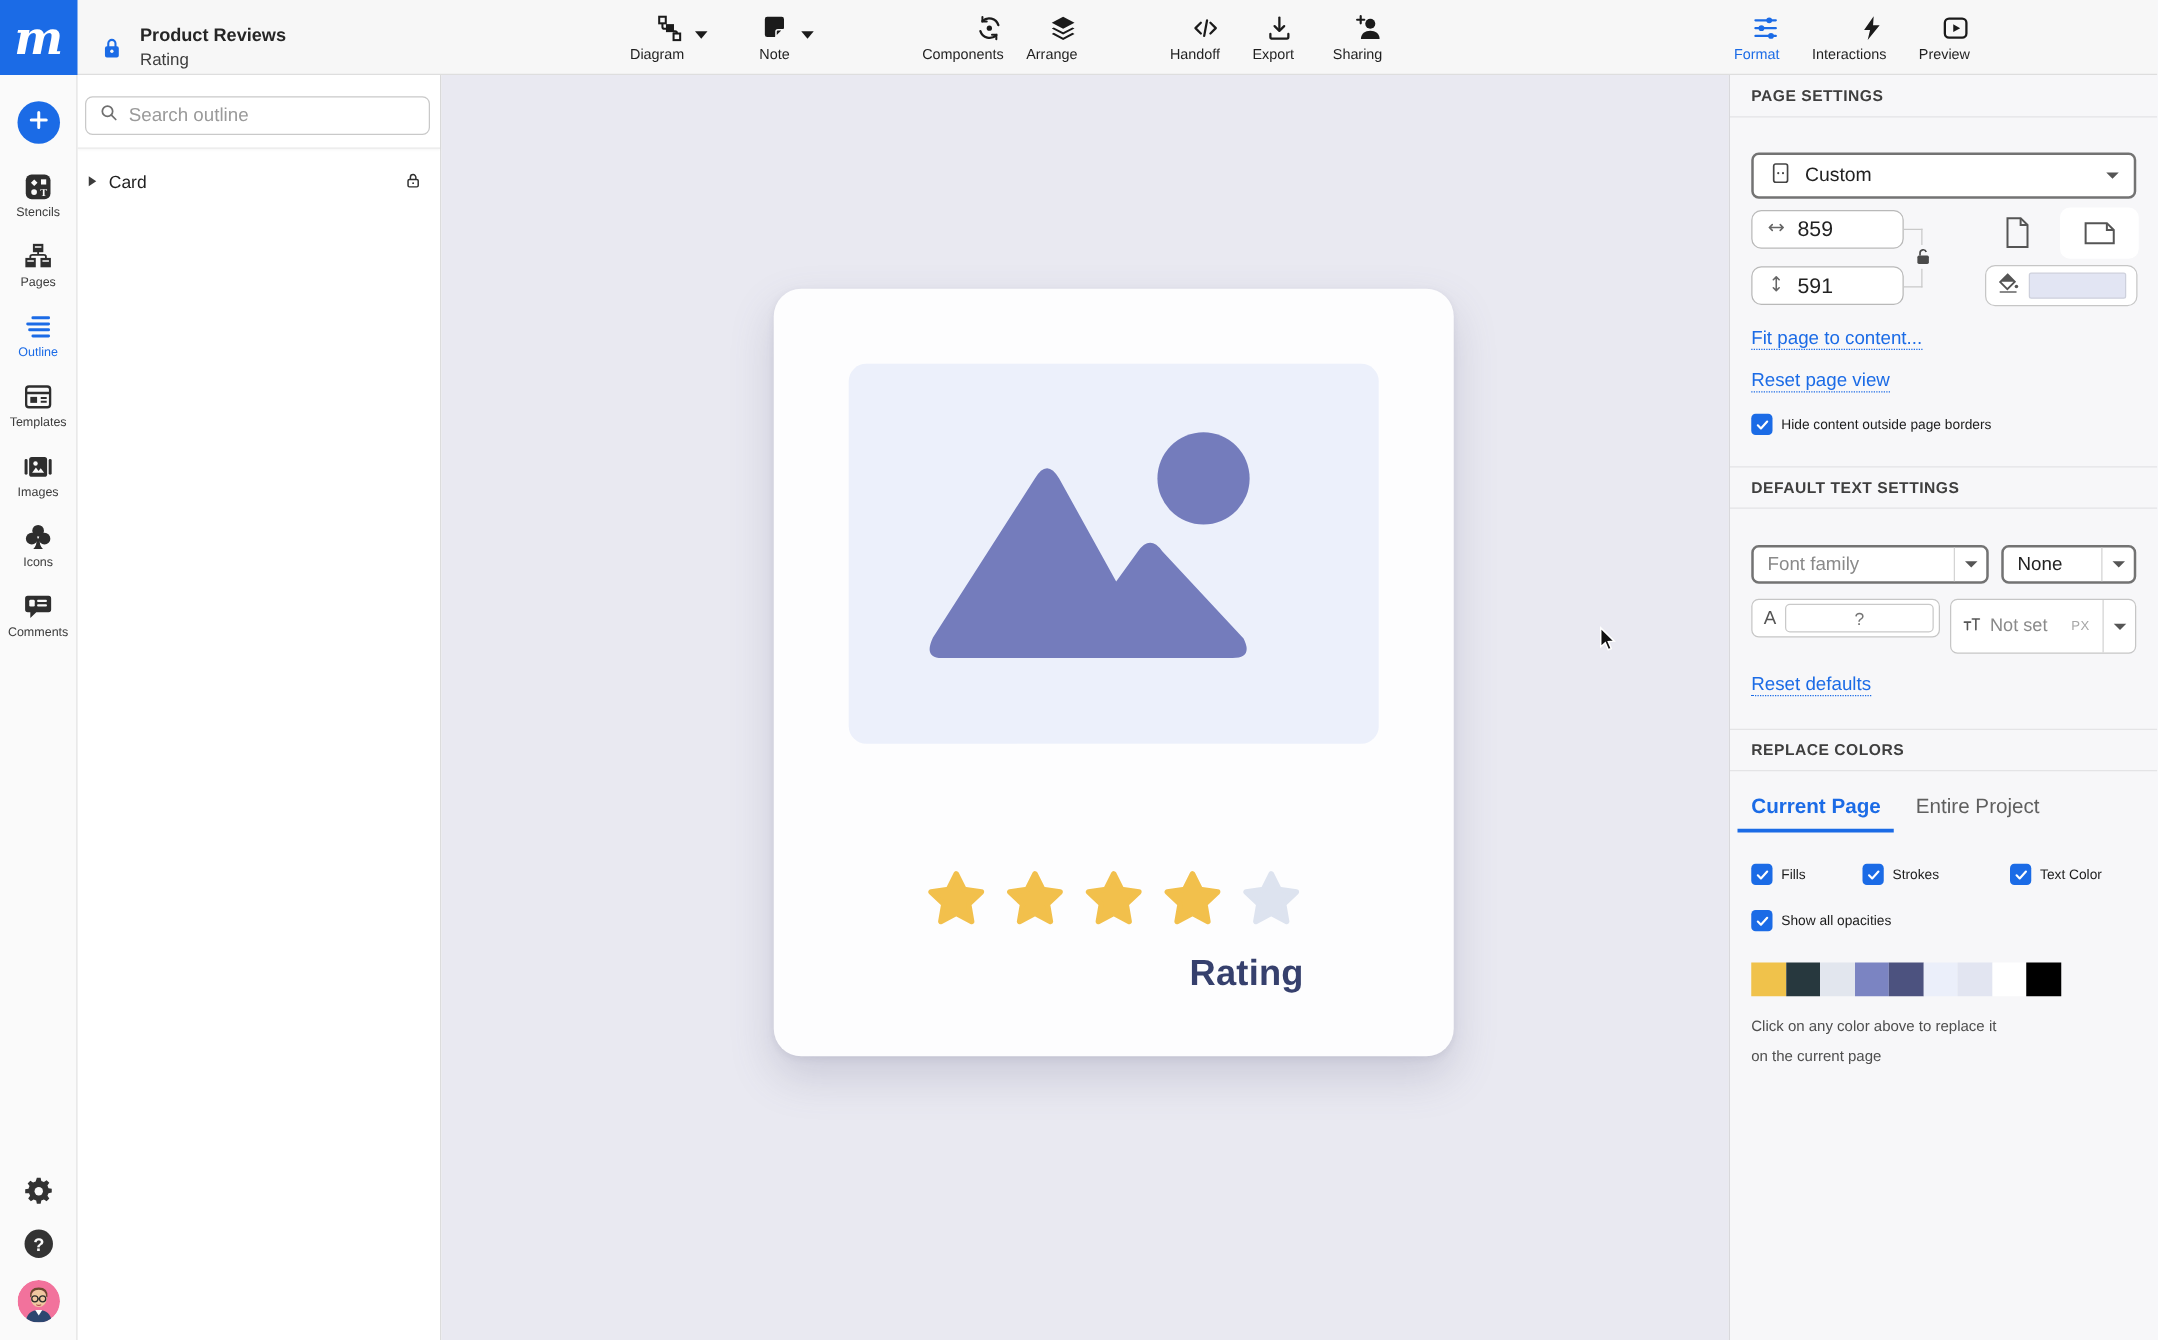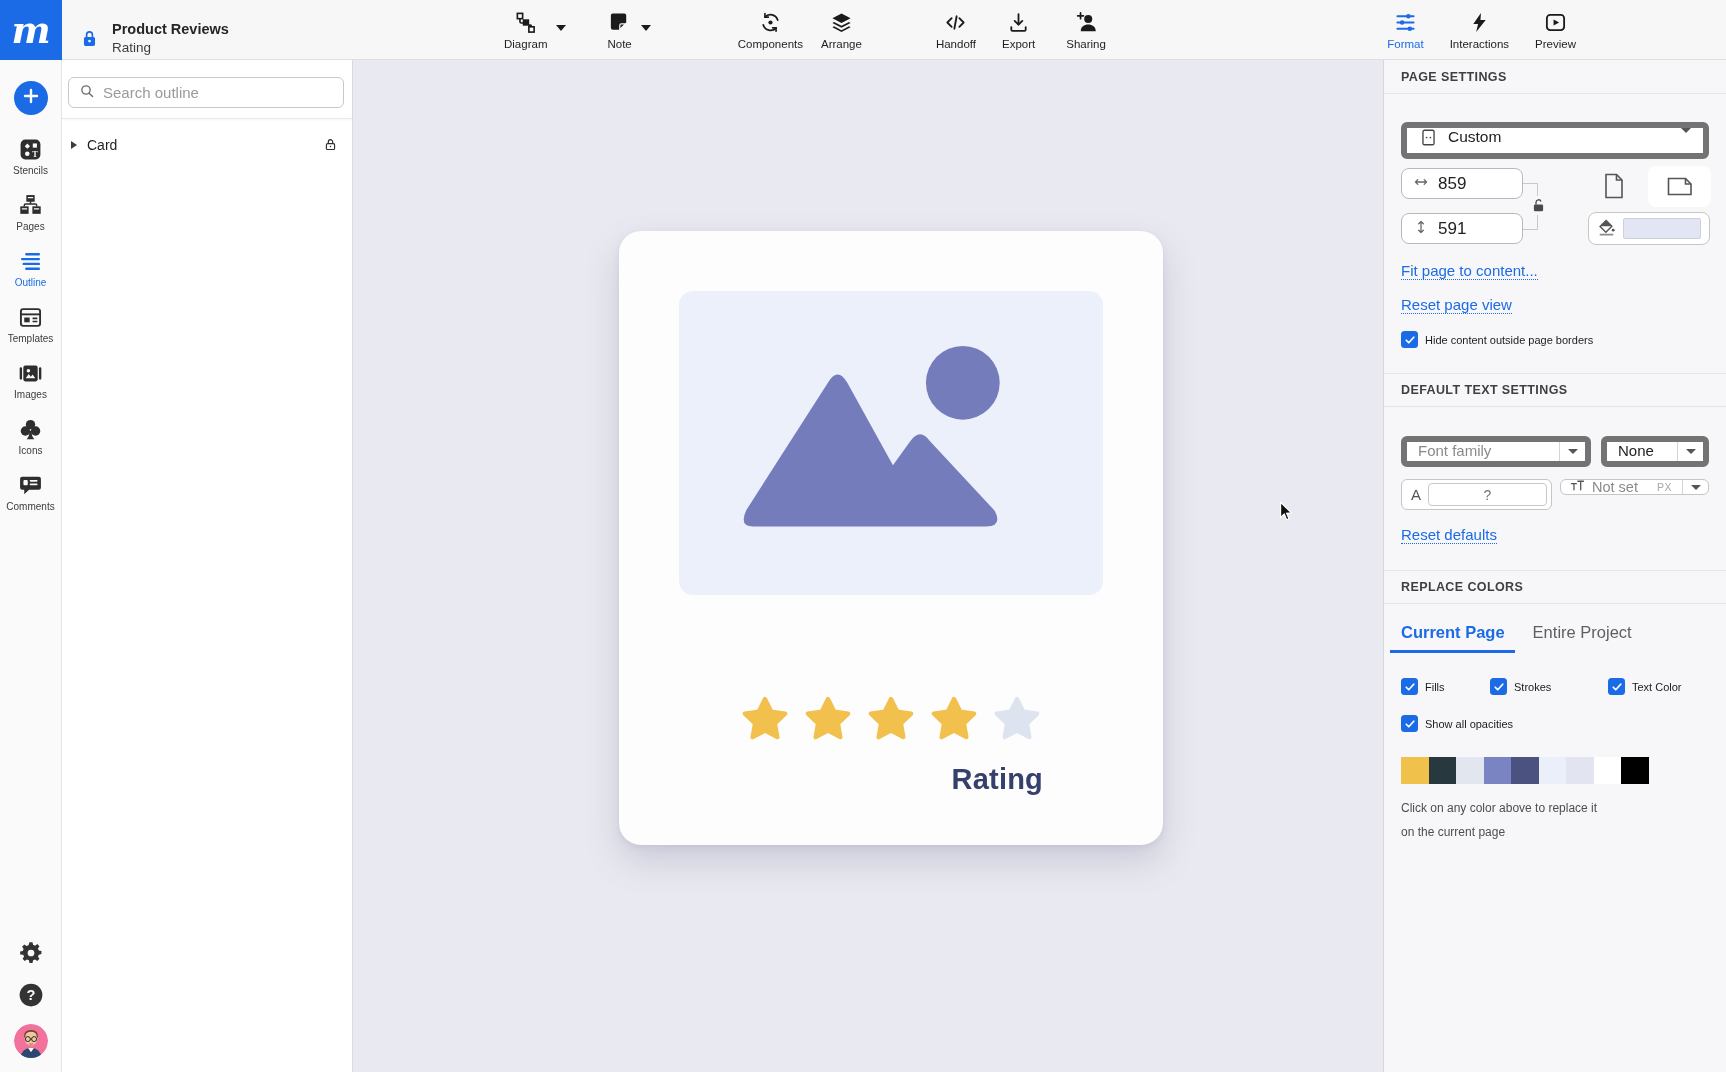--- a/index.html
+++ b/index.html
@@ -9,21 +9,21 @@
 
   
   .topbar { position:absolute; left:0; top:0; right:0; height:60px; background:#F7F7F7; border-bottom:1px solid #DEDEDE; z-index:30; }
   .logo { position:absolute; left:0; top:0; width:62px; height:60px; background:var(--accent); color:#fff; display:flex; align-items:center; justify-content:center; font-family:"DejaVu Serif", serif; font-style:italic; font-weight:bold; font-size:37px; line-height:1; }
   .proj { position:absolute; left:80px; top:0; height:76px; display:flex; align-items:center; gap:13px; }
   .proj .icon-lock svg { width:19px; height:21px; display:block; }
   .proj-text { display:flex; flex-direction:column; gap:3px; }
   .proj-title { font-size:14.5px; font-weight:700; color:#262626; }
   .proj-page { font-size:13.5px; color:#3d3d3d; }
   .tools { position:absolute; left:504px; top:0; height:60px; display:flex; align-items:center; }
-  .tool { position:relative; display:flex; flex-direction:column; align-items:center; gap:4px; cursor:pointer; }
+  .tool { position:relative; display:flex; flex-direction:column; align-items:flex-end; gap:4px; cursor:pointer; }
   .tool svg { width:23px; height:23px; display:block; }
   .tool-label { font-size:11.5px; color:#1f1f1f; white-space:nowrap; }
   .caret { width:0; height:0; border-left:5px solid transparent; border-right:5px solid transparent; border-top:6.5px solid #1b1b1b; position:absolute; right:-19px; top:14px; }
   .right-tools { position:absolute; right:150px; top:0; height:60px; display:flex; align-items:center; gap:26px; }
   .right-tools .tool-label { color:#1f1f1f; }
   .tool.active .tool-label { color:var(--accent); }
 
   
   .rail { position:absolute; left:0; top:60px; bottom:0; width:62px; background:#FAFAFA; border-right:1px solid #E4E4E4; display:flex; flex-direction:column; align-items:center; z-index:20; }
   .rail-add { width:34px; height:34px; border-radius:50%; background:var(--accent); color:#fff; display:flex; align-items:center; justify-content:center; margin:21px 0 22px; cursor:pointer; }
@@ -60,21 +60,21 @@
   .star.filled path { fill:var(--star-gold); stroke:var(--star-gold); }
   .star.empty path { fill:var(--star-empty); stroke:var(--star-empty); }
   .rating-label { position:absolute; right:120px; top:532px; font-size:29px; font-weight:700; color:var(--rating-text); letter-spacing:.2px; }
   .cursor { position:absolute; left:923px; top:440px; width:22px; height:22px; z-index:50; pointer-events:none; }
 
   
   .fpanel { position:absolute; right:0; top:60px; bottom:0; width:343px; background:#F7F7F9; border-left:1px solid #D8D8DC; font-size:15px; z-index:10; }
   .fsection-header { height:34px; display:flex; align-items:center; padding:0 17px; font-size:12.5px; font-weight:700; letter-spacing:.4px; color:#3F3F3F; border-bottom:1px solid #E4E4E6; }
   .fsection-header.bordered-top { border-top:1px solid #E4E4E6; }
   .fbody { padding:0 17px; }
-  .select { background:#fff; border:6px solid #737373; border-radius:6px; display:flex; align-items:flex-start; cursor:pointer; }
+  .select { background:#fff; border:2px solid #737373; border-radius:6px; display:flex; align-items:center; cursor:pointer; }
   .sel-arrow { width:0; height:0; border-left:5px solid transparent; border-right:5px solid transparent; border-top:5.5px solid #555; flex:none; }
   .size-select { height:37px; margin-top:28px; padding:0 12px; gap:10px; }
   .size-select svg { width:19px; height:19px; flex:none; }
   .size-select .sel-text { flex:1; font-size:15.5px; color:#222; }
   .dim-zone { position:relative; height:77px; margin-top:9px; }
   .dim-input { position:absolute; left:0; width:122px; height:31px; background:#fff; border:1px solid #B9B9B9; border-radius:8px; display:flex; align-items:center; gap:9px; padding:0 11px; }
   .dim-input svg { width:16px; height:16px; flex:none; }
   .dim-input input { width:60px; border:none; outline:none; font-size:17px; color:#222; font-family:"Liberation Sans",sans-serif; background:transparent; }
   .dim-bracket { position:absolute; left:122px; top:15px; width:15px; height:47px; border-top:1.5px solid #C9C9C9; border-right:1.5px solid #C9C9C9; border-bottom:1.5px solid #C9C9C9; }
   .dim-lock { position:absolute; left:128px; top:28px; width:19px; height:19px; background:#F7F7F9; display:flex; align-items:center; justify-content:center; cursor:pointer; }
@@ -96,21 +96,21 @@
   .txt-row1 { display:flex; gap:10px; margin-top:29px; }
   .ff-select { flex:1; height:31px; padding:0 0 0 11px; }
   .ff-select .sel-text { flex:1; color:#8a8a8a; font-size:15px; }
   .sel-arrow-box { width:26px; align-self:stretch; border-left:1px solid #D4D4D4; display:flex; align-items:center; justify-content:center; flex:none; }
   .none-select { width:108px; height:31px; padding:0 0 0 11px; }
   .none-select .sel-text { flex:1; color:#222; font-size:15px; }
   .txt-row2 { display:flex; gap:8px; margin-top:12px; }
   .fsize-box { width:151px; height:31px; background:#fff; border:1px solid #C6C6C6; border-radius:6px; display:flex; align-items:center; padding:0 4px 0 9px; gap:7px; }
   .fsize-box .a-label { font-size:15px; color:#555; }
   .fsize-box input { flex:1; min-width:0; height:23px; border:1px solid #C9C9C9; border-radius:4px; text-align:center; font-size:14px; color:#777; outline:none; font-family:"Liberation Sans",sans-serif; }
-  .lh-box { flex:1; height:16px; background:#fff; border:1px solid #C6C6C6; border-radius:6px; display:flex; align-items:center; gap:6px; padding-left:8px; }
+  .lh-box { flex:1; height:44px; background:#fff; border:1px solid #C6C6C6; border-radius:6px; display:flex; align-items:center; gap:6px; padding-left:8px; }
   .lh-box svg { width:17px; height:17px; flex:none; }
   .lh-text { flex:1; font-size:14.5px; color:#8a8a8a; white-space:nowrap; }
   .px { font-size:10.5px; color:#A7A7A7; letter-spacing:.5px; margin-right:4px; }
   .gap-before-rc { height:26px; }
   .tabs { display:flex; gap:28px; margin-top:19px; }
   .tab { font-size:16.5px; color:#5f5f5f; padding-bottom:11px; position:relative; cursor:pointer; white-space:nowrap; }
   .tab.active { color:var(--accent); font-weight:700; }
   .tab.active::after { content:""; position:absolute; left:-11px; right:-10px; bottom:0; height:3px; background:var(--accent); }
   .rc-checks { display:flex; margin-top:25px; }
   .rc-checks .cbrow { margin-top:0; }

